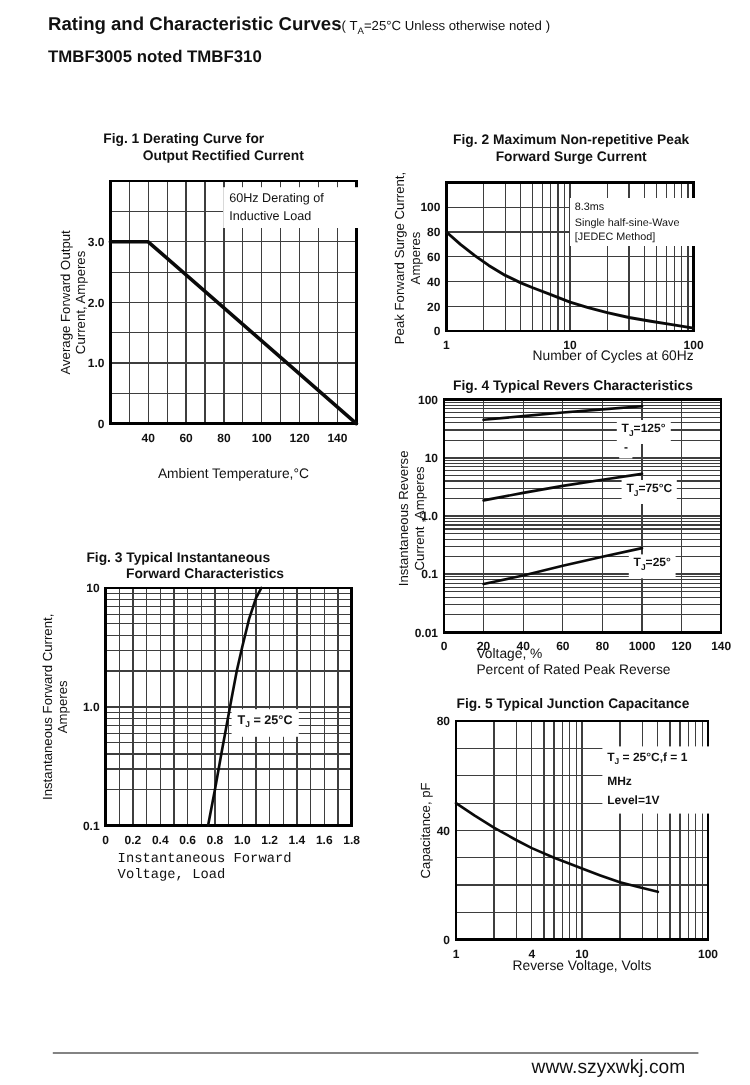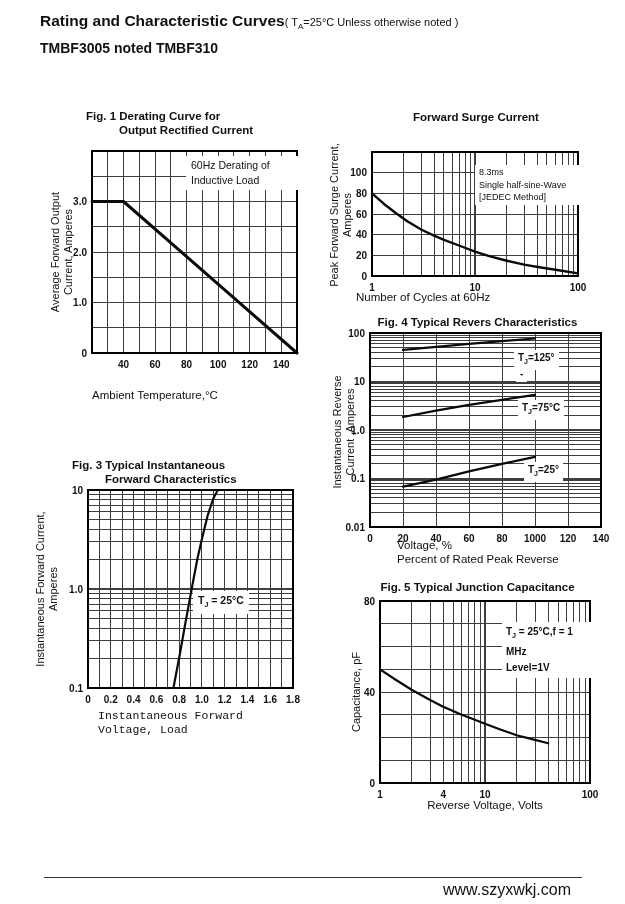--- a/index.html
+++ b/index.html
@@ -21,28 +21,28 @@
   svg text{font-family:"Liberation Sans",sans-serif;font-size:10px;font-weight:bold;fill:#111;}
   .anno{position:absolute;background:#fff;font-size:10px;line-height:14px;}
   sub{font-size:7px;}
 
   #fig1{left:30px;top:104px;width:288px;height:315px;margin-left:16px;}
   #fig1 .ftitle{top:5px;}
   #fig1 .ftitle div:first-child{padding-left:40px;}
   #fig1 .ftitle .t2{padding-left:73px;}
   #fig1 svg{left:10px;top:41px;}
   #fig1 .ylab{left:16px;top:148px;}
-  #fig1 .xlab{left:46px;top:284px;width:205px;}
+  #fig1 .xlab{left:46px;top:284px;width:205px;text-align:center;}
   #fig1 .anno-0{left:140px;top:52px;width:110px;font-size:10.5px;line-height:15px;padding:2px 0 2px 5px;}
 
   #fig2{left:330px;top:104px;width:292px;height:210px;}
   #fig2 .ftitle{top:6px;text-align:center;}
   #fig2 svg{left:10px;top:42px;}
   #fig2 .ylab{left:11px;top:111px;}
-  #fig2 .xlab{left:26px;top:186px;width:206px;text-align:left;}
+  #fig2 .xlab{left:42px;top:186px;width:206px;text-align:right;}
   #fig2 .anno-0{left:145px;top:61px;width:105px;font-size:9px;line-height:12.5px;padding:1px 0 1px 4px;}
 
   #fig3{left:30px;top:452px;width:292px;height:296px;}
   #fig3 .ftitle{top:6px;}
   #fig3 .ftitle div:first-child{padding-left:42px;}
   #fig3 .ftitle .t2{padding-left:75px;}
   #fig3 svg{left:24px;top:32px;}
   #fig3 .ylab{left:17px;top:137px;}
   #fig3 .xlab{left:68px;top:257px;font-family:Liberation Mono, monospace;}
   #fig3 .anno-0{left:163px;top:139px;font-size:10.5px;font-weight:bold;padding:2px 5px;}
@@ -124,20 +124,21 @@
     <div>Ambient Temperature,°C</div>
   </div>
 <div class="anno anno-0">
       <div>60Hz Derating of</div>
       <div>Inductive Load</div>
     </div>
   </div>
 
 <div class="fig" id="fig2">
   <div class="ftitle">
+    <div>Fig. 2 Maximum Non-repetitive Peak</div>
     <div class="t2">Forward Surge Current</div>
   </div>
   <div class="ylab">
     <div>Peak Forward Surge Current,</div>
     <div>Amperes</div>
   </div>
   <svg width="252" height="152" viewBox="0 0 252 152" style="left: 10px; top: 42px;">
       <line x1="63.00608955339006" y1="6" x2="63.00608955339006" y2="130" stroke="#3e3e3e" stroke-width="1" shape-rendering="crispEdges"></line>
       <line x1="81.14348923612523" y1="6" x2="81.14348923612523" y2="130" stroke="#3e3e3e" stroke-width="1" shape-rendering="crispEdges"></line>
       <line x1="94.01217910678012" y1="6" x2="94.01217910678012" y2="130" stroke="#3e3e3e" stroke-width="1" shape-rendering="crispEdges"></line>

